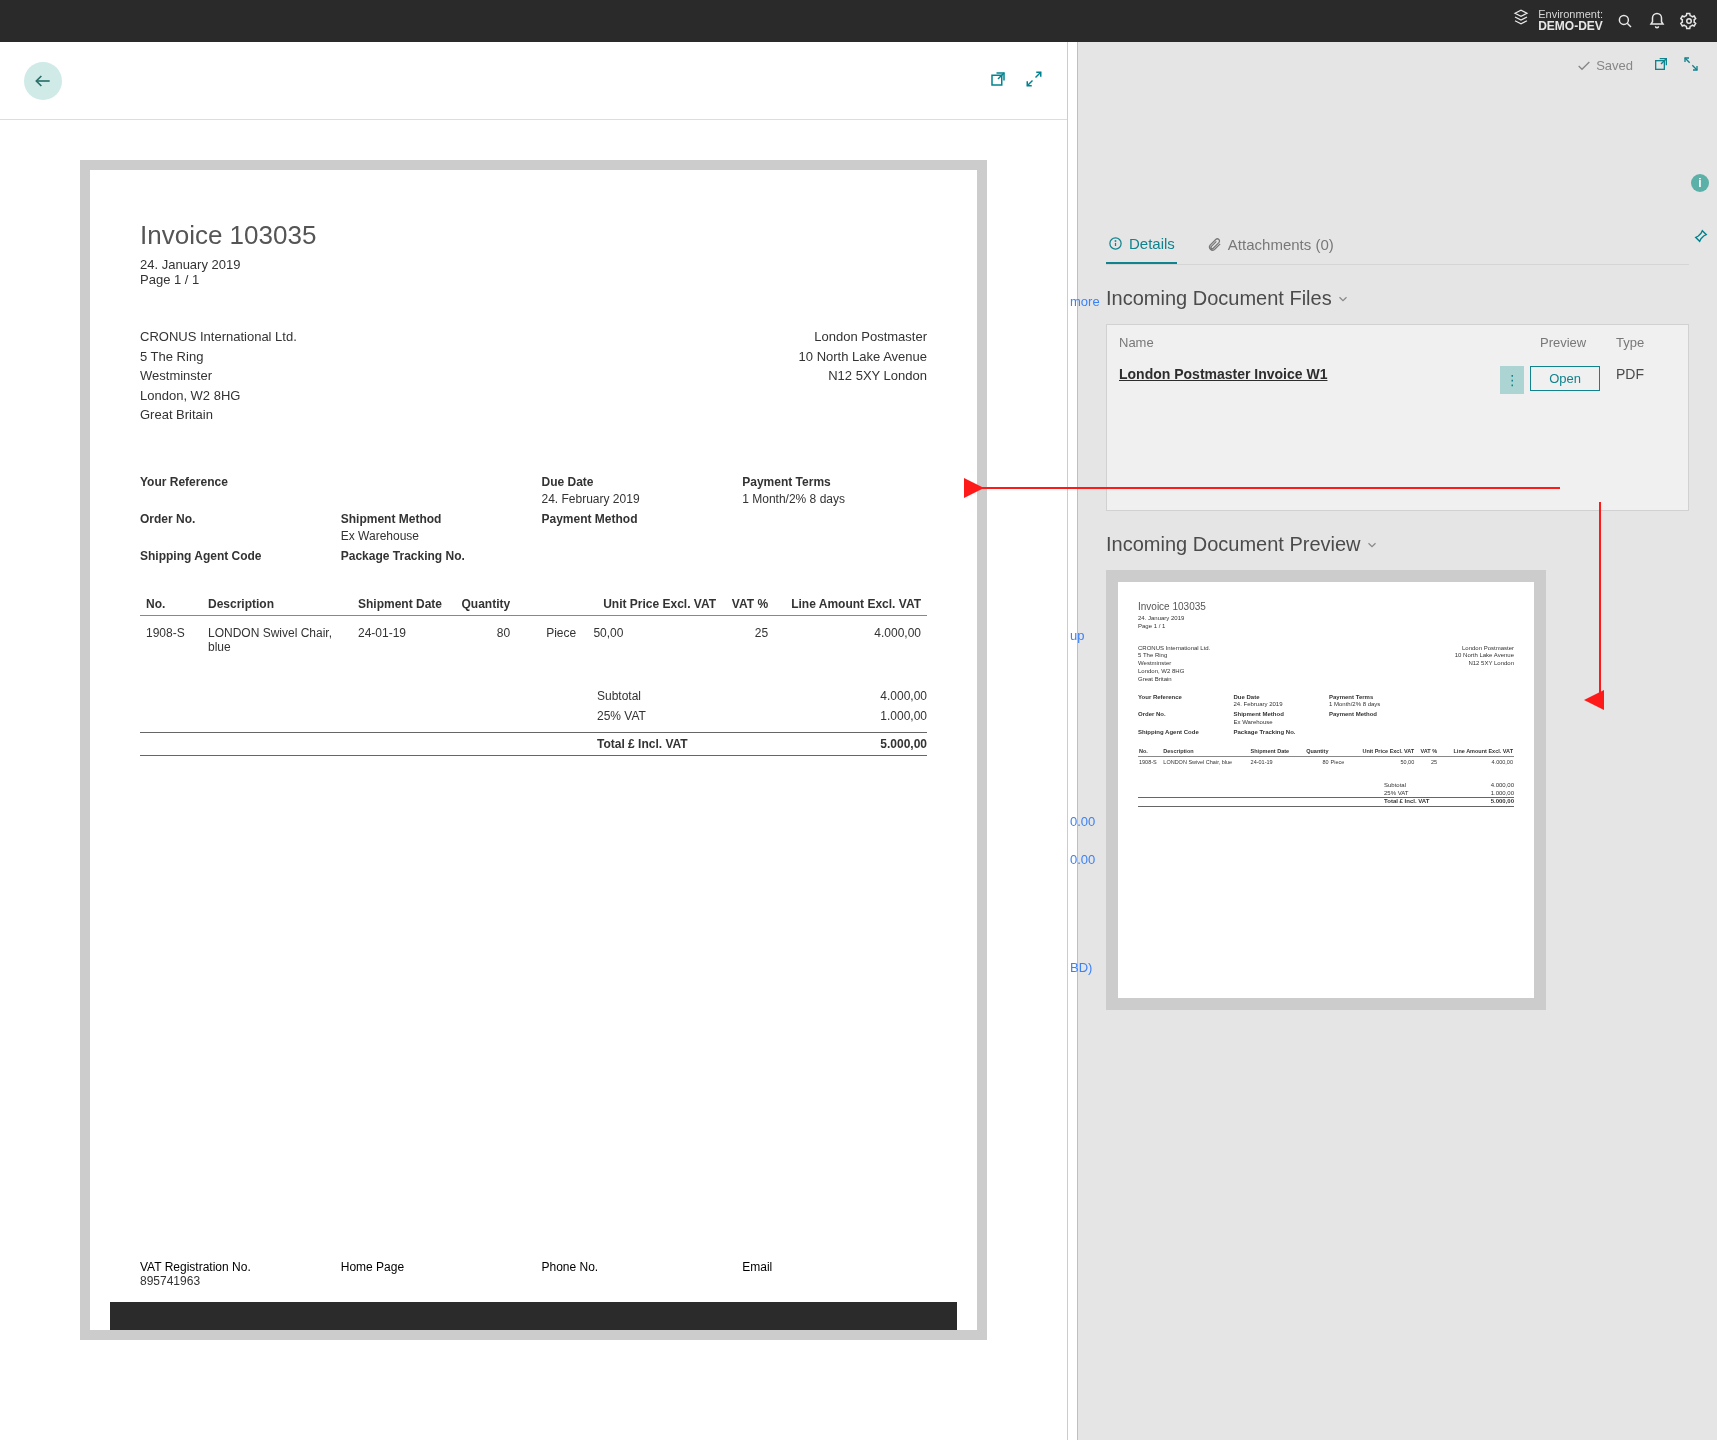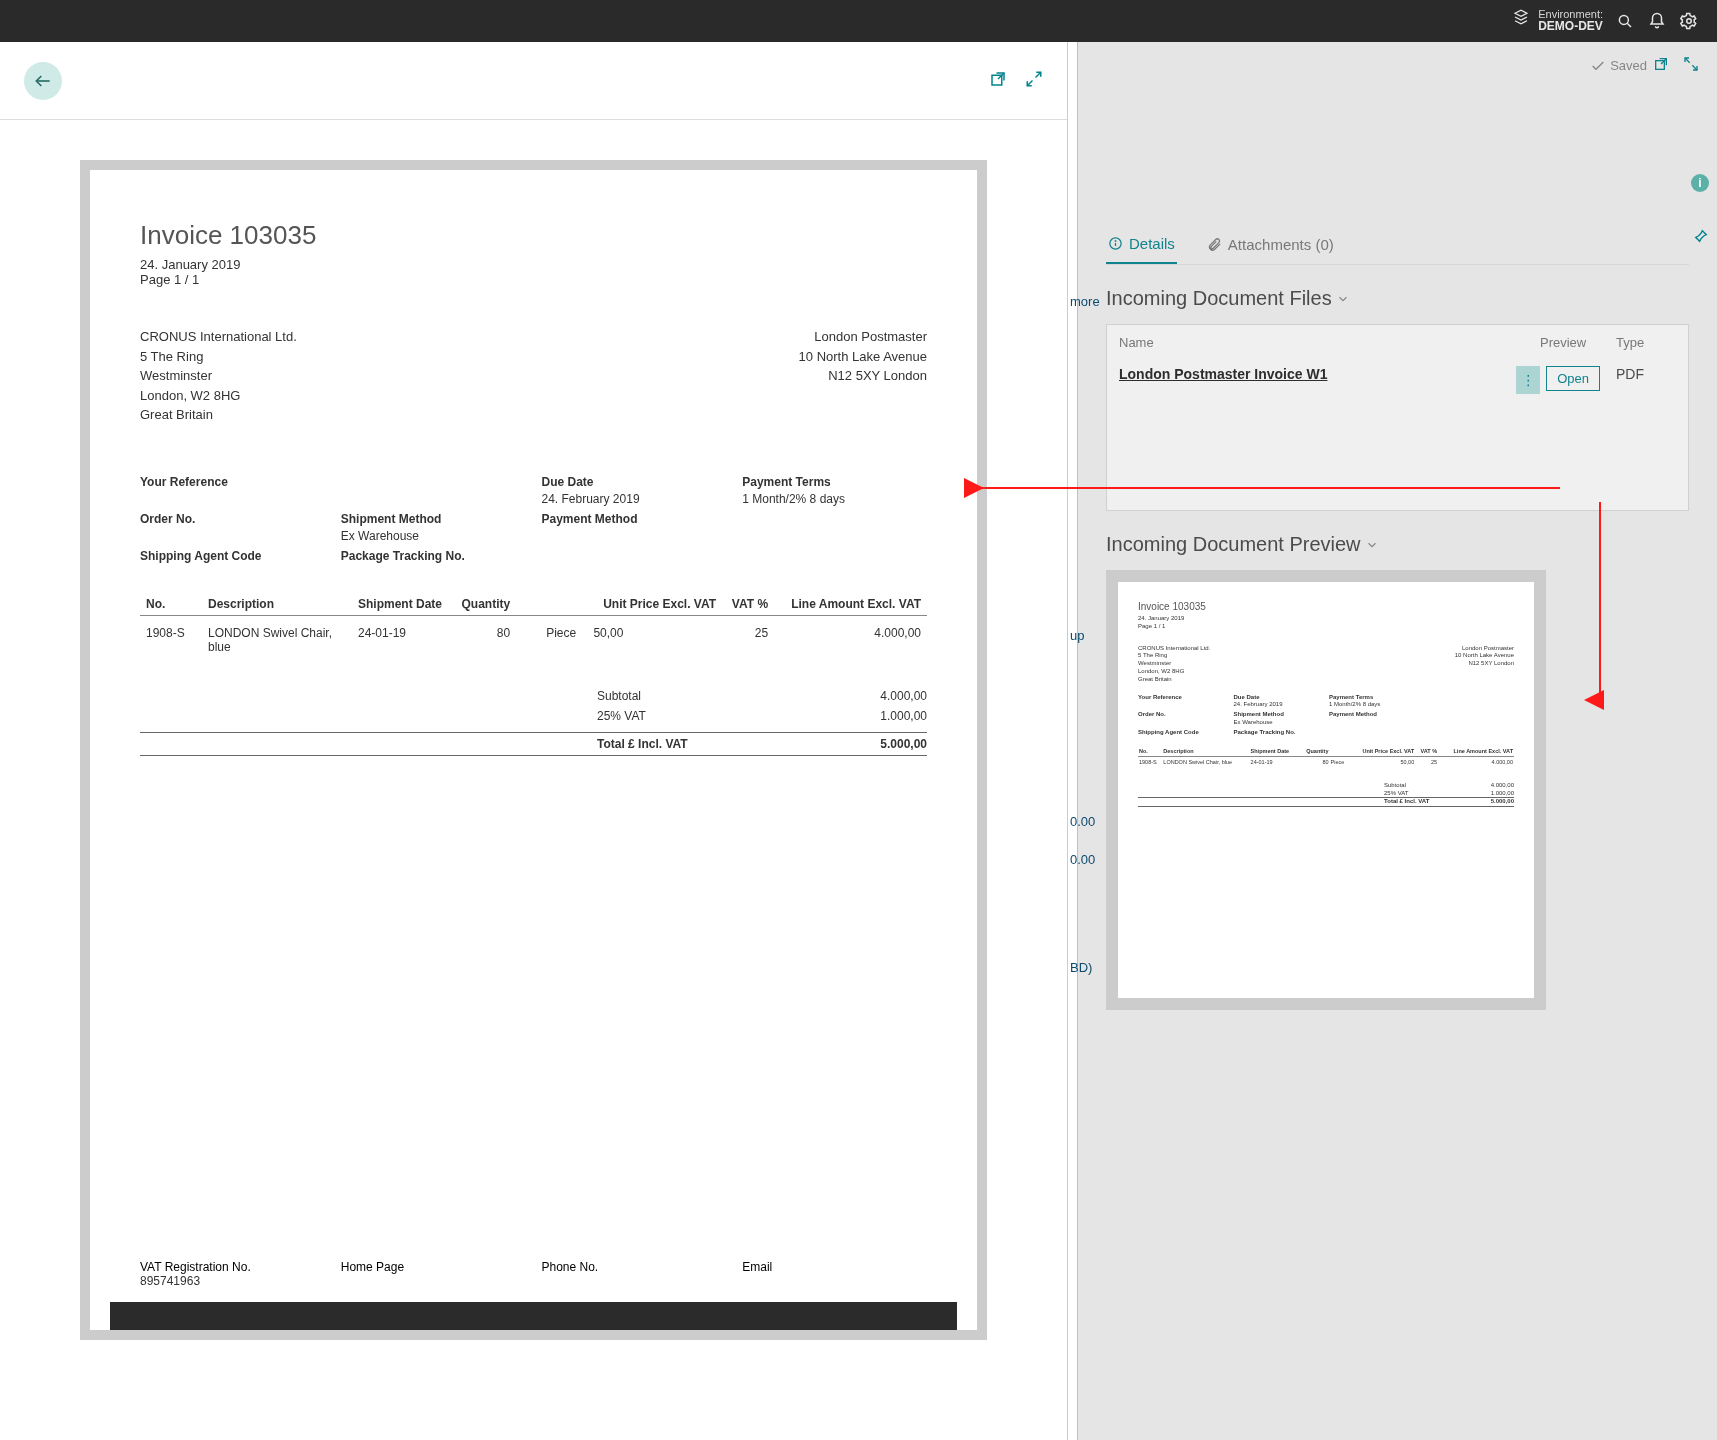--- a/index.html
+++ b/index.html
@@ -65,21 +65,21 @@
   .totals .row .val{width:100px;text-align:right;}
   .totals .grand{border-top:1px solid #666;border-bottom:1px solid #666;font-weight:700;margin-top:6px;padding:4px 0;}
 
   .doc-footer{position:absolute;left:50px;right:50px;bottom:15px;}
   .doc-footer .fg{display:grid;grid-template-columns:1fr 1fr 1fr 1fr;gap:4px 16px;font-size:12px;margin-bottom:14px;}
   .doc-footer .fg .lbl{font-weight:400;color:#000;}
   .thick-bar{height:28px;background:#2b2b2b;margin:0 -30px -15px -30px;}
 
   
   .rp-top{display:flex;align-items:center;justify-content:flex-end;gap:6px;padding:14px 18px 10px;color:#888;}
-  .rp-top .saved{display:flex;align-items:center;gap:4px;}
+  .rp-top .saved{display:flex;align-items:center;gap:4px;margin-right:14px;}
   .rp-top svg{width:16px;height:16px;color:var(--teal);}
 
   .info-tag{position:absolute;top:132px;right:8px;width:18px;height:18px;border-radius:50%;background:#5bb0a7;color:#fff;font-size:12px;font-weight:700;display:flex;align-items:center;justify-content:center;z-index:5;}
   .pin-ic{position:absolute;top:186px;right:8px;color:var(--teal);z-index:5;}
   .pin-ic svg{width:16px;height:16px;}
 
   .rp-body{padding:0 28px 40px 28px;}
   .rp-tabs{display:flex;gap:28px;border-bottom:1px solid #e1e1e1;margin-top:140px;}
   .rp-tab{padding:10px 2px;color:#777;display:flex;align-items:center;gap:6px;font-size:15px;cursor:pointer;}
   .rp-tab.active{color:var(--teal);border-bottom:2px solid var(--teal);font-weight:400;}
@@ -90,42 +90,42 @@
   .rp-section-title svg{width:14px;height:14px;color:#888;}
 
   .files-table{border:1px solid #dcdcdc;background:#fff;}
   .files-table .hdr{display:flex;padding:10px 12px;color:#777;font-size:13px;}
   .files-table .hdr .c-name{flex:1;}
   .files-table .hdr .c-prev{width:76px;}
   .files-table .hdr .c-type{width:60px;}
   .files-table .row{display:flex;align-items:flex-start;padding:6px 12px;font-size:14px;}
   .files-table .row .c-name{flex:1;font-weight:700;color:#222;text-decoration:underline;}
   .files-table .row .more{width:24px;height:28px;background:var(--teal-bg);display:flex;align-items:center;justify-content:center;margin-right:6px;color:var(--teal);cursor:pointer;}
-  .files-table .row .open{border:1px solid var(--teal);color:var(--teal);padding:4px 10px;font-size:13px;margin-right:16px;cursor:pointer;}
+  .files-table .row .open{border:1px solid var(--teal);color:var(--teal);padding:4px 18px;font-size:13px;margin-right:16px;cursor:pointer;}
   .files-table .row .c-type{width:60px;color:#444;}
   .files-table .spacer{height:110px;}
 
   .thumb-wrap{border:12px solid #ccc;background:#fff;width:440px;height:440px;padding:18px 20px;overflow:hidden;font-size:6px;line-height:1.3;position:relative;}
   .thumb-wrap .tt{font-size:10px;color:#555;margin-bottom:2px;}
   .thumb-wrap .grid{display:grid;grid-template-columns:1fr 1fr 1fr 1fr;gap:2px 6px;margin:10px 0;}
   .thumb-wrap .grid .l{font-weight:700;}
   .thumb-wrap table{width:100%;border-collapse:collapse;font-size:5.5px;}
   .thumb-wrap table th{border-bottom:0.5px solid #888;text-align:left;padding:1px;}
   .thumb-wrap table td{padding:2px 1px;}
   .thumb-wrap .r{text-align:right;}
   .thumb-wrap .tot-row{display:flex;justify-content:flex-end;gap:30px;}
   .thumb-wrap .tot-row .l2{width:60px;}
   .thumb-wrap .tot-row .v2{width:40px;text-align:right;}
   .thumb-wrap .grand2{border-top:0.5px solid #666;border-bottom:0.5px solid #666;font-weight:700;}
 
   
   .arrow-svg{position:absolute;z-index:50;pointer-events:none;}
 
   
-  .ghost-text{position:absolute;left:1070px;color:#0c4a6e;font-size:13px;z-index:2;}
+  .ghost-text{position:absolute;left:1070px;color:#3b82f6;font-size:13px;z-index:2;}
 </style>
 </head>
 <body>
 
 <div class="app-header">
   <div class="env-box">
     <svg viewBox="0 0 24 24" width="18" height="18" fill="none" stroke="currentColor" stroke-width="1.6">
         <path d="M4 7l8-4 8 4-8 4-8-4z"></path>
         <path d="M4 12l8 4 8-4"></path>
         <path d="M4 17l8 4 8-4"></path>

